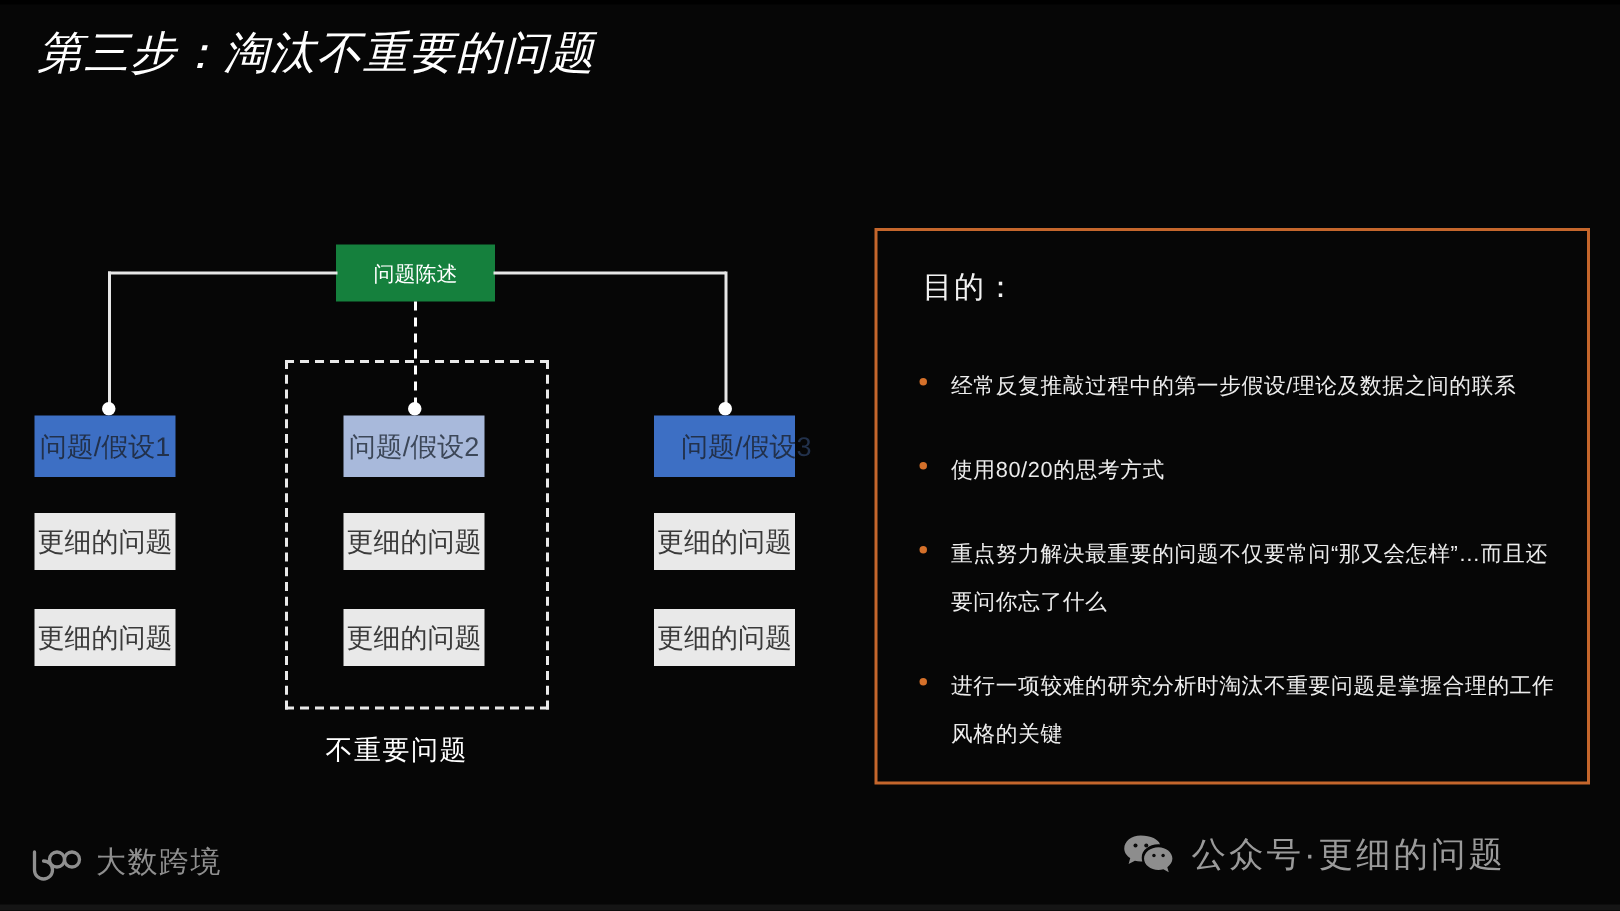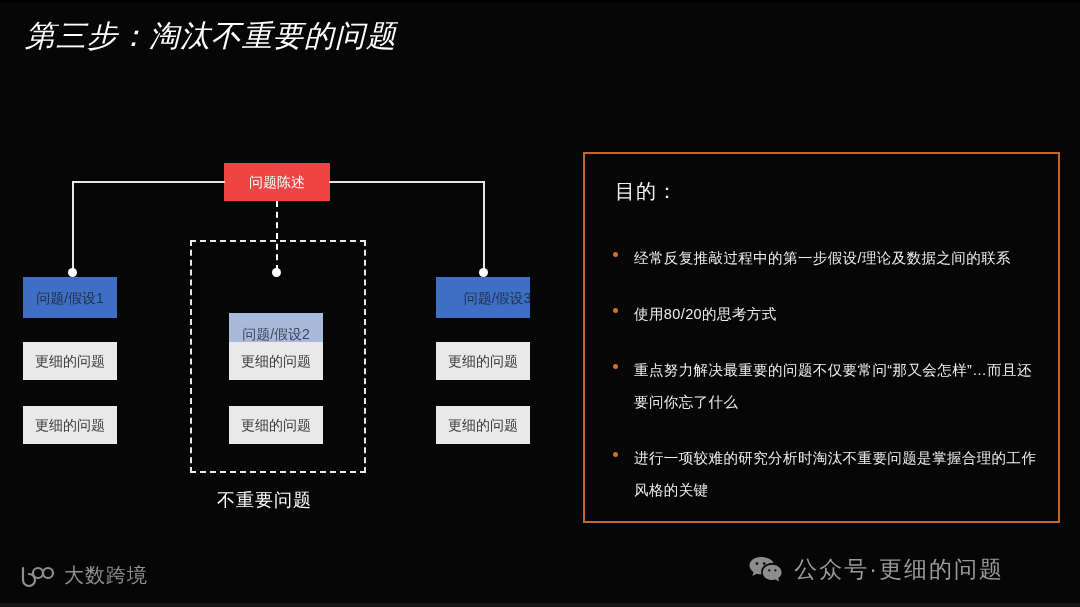--- a/index.html
+++ b/index.html
@@ -55,37 +55,36 @@
     width: 575px;
     height: 390px;
   }
 
   .node {
     position: absolute;
     box-sizing: border-box;
     display: flex;
     align-items: center;
     justify-content: center;
-    font-size: 14px;
+    font-size: 18px;
     line-height: 1;
     white-space: nowrap;
   }
   .node-head {
-    background: #ef4444;
+    background: #15803d;
     color: #ffffff;
     font-size: 14px;
   }
   .node-hyp-dark {
     background: #3d6fc4;
     color: #22314b;
   }
   .node-hyp-light {
     background: #a8b9db;
     color: #3c4758;
-    margin-top: 36px;
   }
   .node-sub {
     background: #e9e9e9;
     color: #3a3a3a;
   }
 
   
   .line {
     position: absolute;
     background: #e6e6e6;

